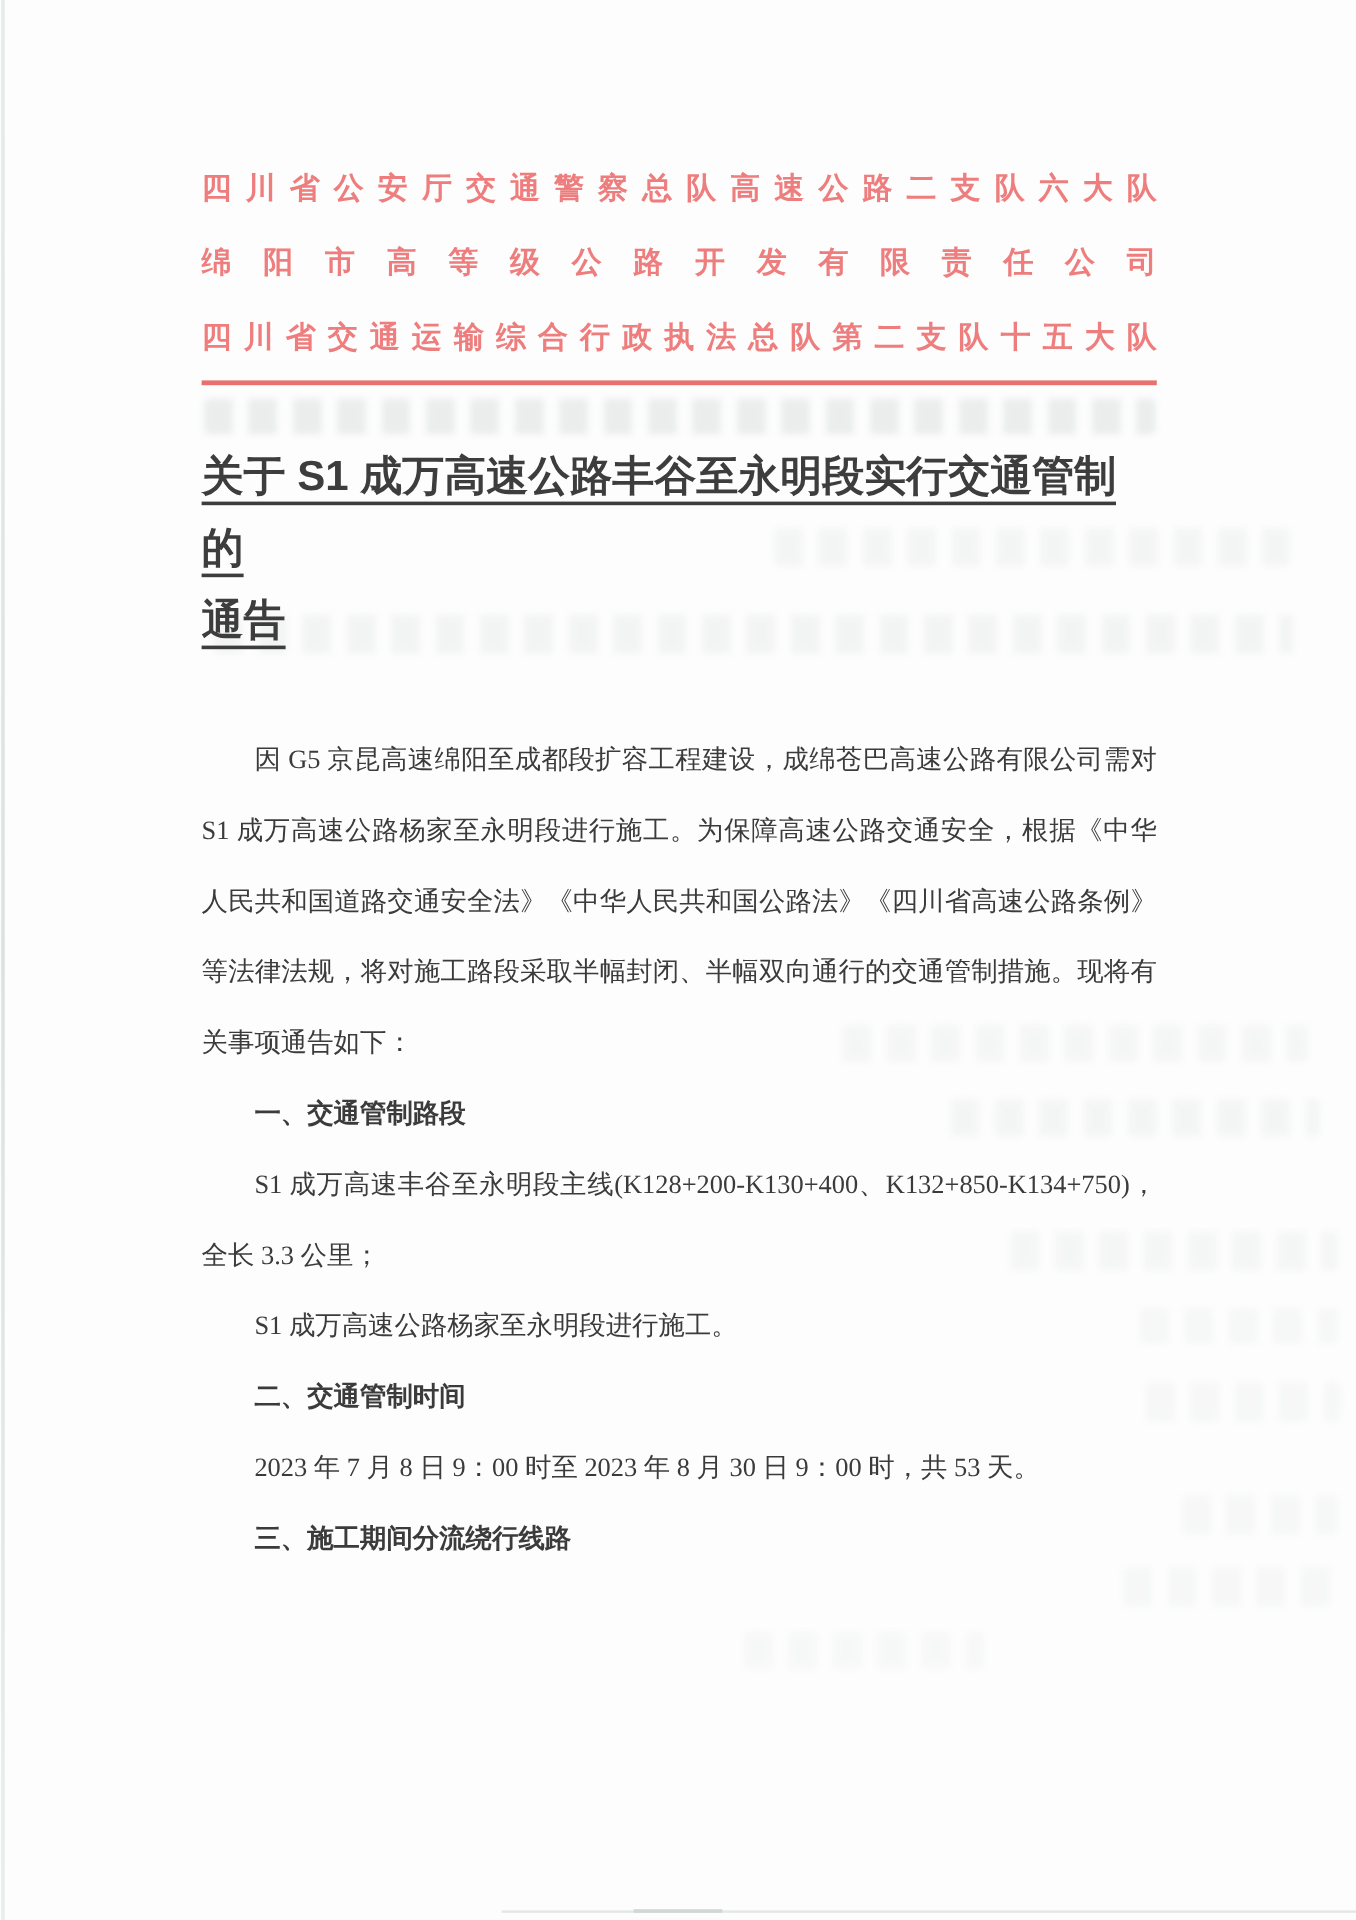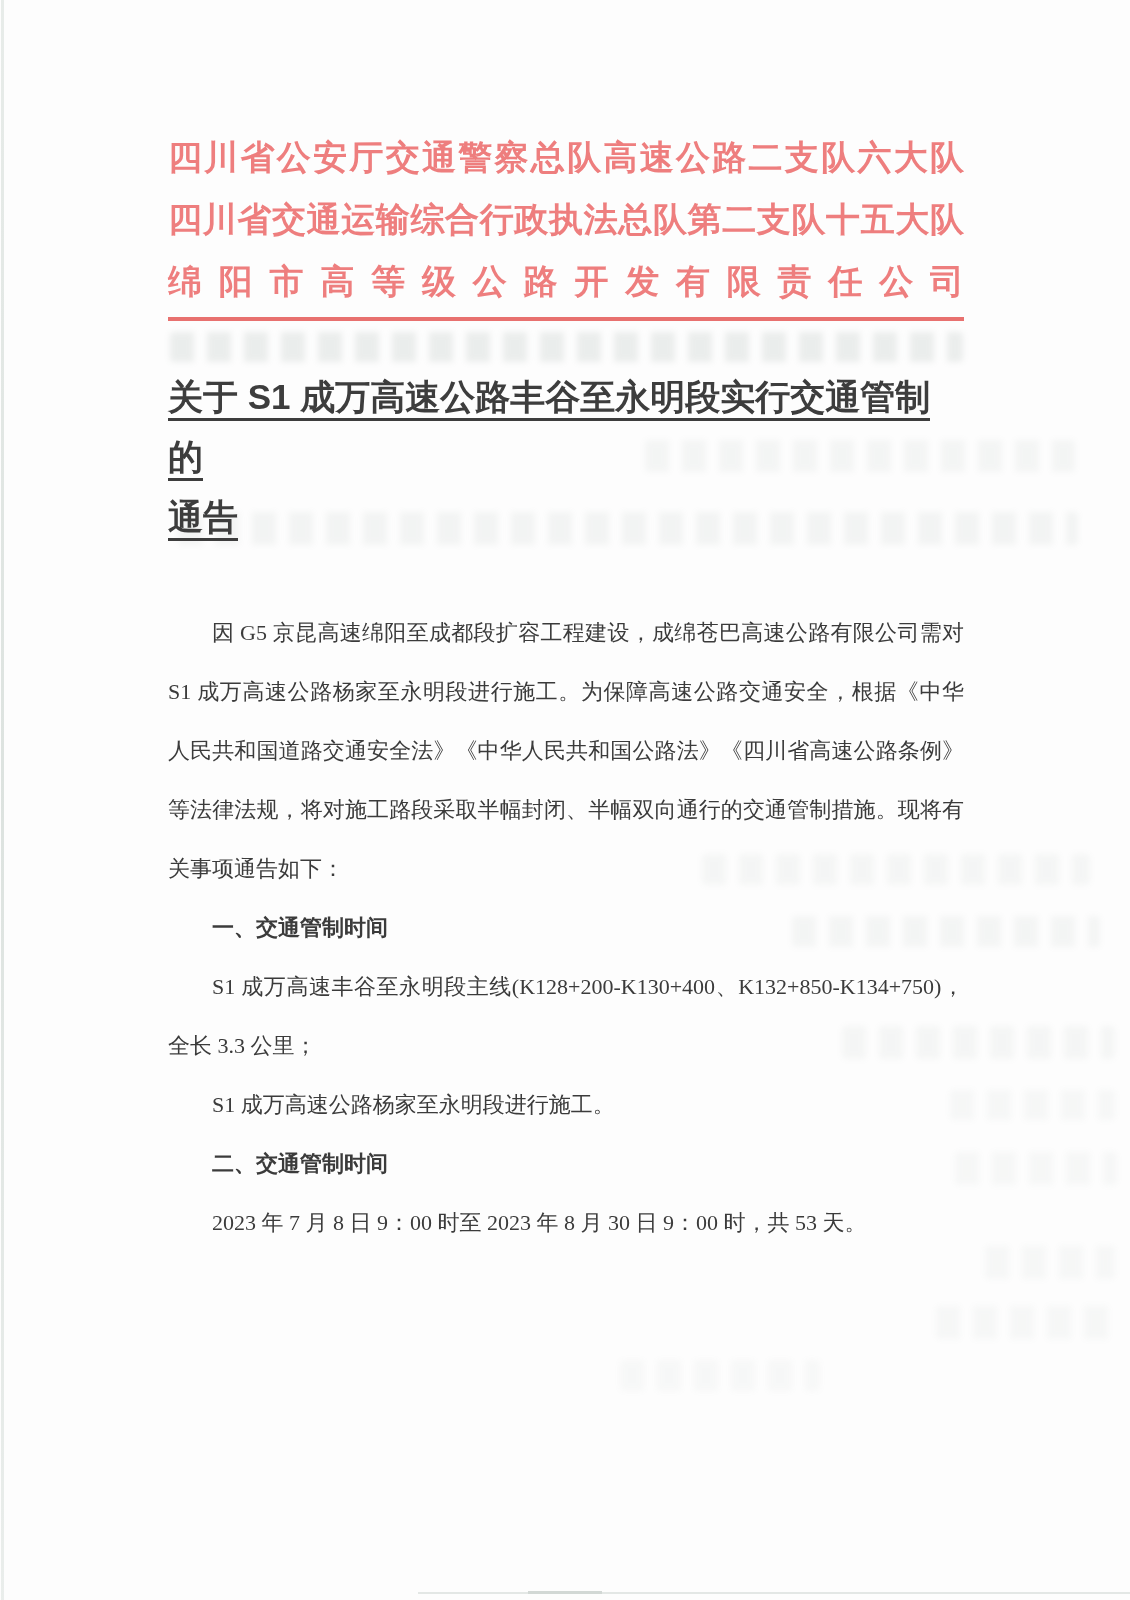--- a/index.html
+++ b/index.html
@@ -19,21 +19,21 @@
       position: absolute;
       left: 168px; top: 0;
       width: 796px;
     }
     
     .doc-header {
       margin-top: 126px;
       color: #ee7e7e;
       font-family: "Liberation Sans", sans-serif;
       font-weight: 700;
-      font-size: 34px;
+      font-size: 25px;
     }
     .doc-header .h-line {
       line-height: 62px;
       text-align: justify;
       text-align-last: justify;
       white-space: nowrap;
     }
     .red-rule {
       height: 0;
       border-top: 4px solid #e8716f;
@@ -113,40 +113,41 @@
   <div class="ghost" style="left:950px; top:1090px; width:165px; height:30px; opacity:.06;"></div>
   <div class="ghost" style="left:955px; top:1152px; width:162px; height:33px; opacity:.06;"></div>
   <div class="ghost" style="left:985px; top:1246px; width:130px; height:33px; opacity:.06;"></div>
   <div class="ghost" style="left:936px; top:1306px; width:176px; height:33px; opacity:.06;"></div>
   <div class="ghost" style="left:620px; top:1360px; width:200px; height:31px; opacity:.05;"></div>
 
   <div class="content">
 
     <div class="doc-header">
       <div class="h-line">四川省公安厅交通警察总队高速公路二支队六大队</div>
+      <div class="h-line">绵阳市高等级公路开发有限责任公司</div>
       <div class="h-line">四川省交通运输综合行政执法总队第二支队十五大队</div>
-      <div class="h-line">绵阳市高等级公路开发有限责任公司</div>
       <div class="red-rule"></div>
     </div>
 
     <div class="doc-title">
       <div class="t-line">
         <span class="underlined">关于 S1 成万高速公路丰谷至永明段实行交通管制的</span>
       </div>
       <div class="t-line">
         <span class="underlined">通告</span>
       </div>
     </div>
 
     <div class="doc-body">
       <p class="para">因 G5 京昆高速绵阳至成都段扩容工程建设，成绵苍巴高速公路有限公司需对 S1 成万高速公路杨家至永明段进行施工。为保障高速公路交通安全，根据《中华人民共和国道路交通安全法》《中华人民共和国公路法》《四川省高速公路条例》等法律法规，将对施工路段采取半幅封闭、半幅双向通行的交通管制措施。现将有关事项通告如下：</p>
 
-      <p class="para sec-heading">一、交通管制时间</p>
+      <p class="para sec-heading">一、交通管制路段</p>
       <p class="para">S1 成万高速丰谷至永明段主线(K128+200-K130+400、K132+850-K134+750)，全长 3.3 公里；</p>
       <p class="para">S1 成万高速公路杨家至永明段进行施工。</p>
 
       <p class="para sec-heading">二、交通管制时间</p>
       <p class="para">2023 年 7 月 8 日 9：00 时至 2023 年 8 月 30 日 9：00 时，共 53 天。</p>
 
+      <p class="para sec-heading">三、施工期间分流绕行线路</p>
     </div>
 
   </div>
 </div>
 
 </body></html>

